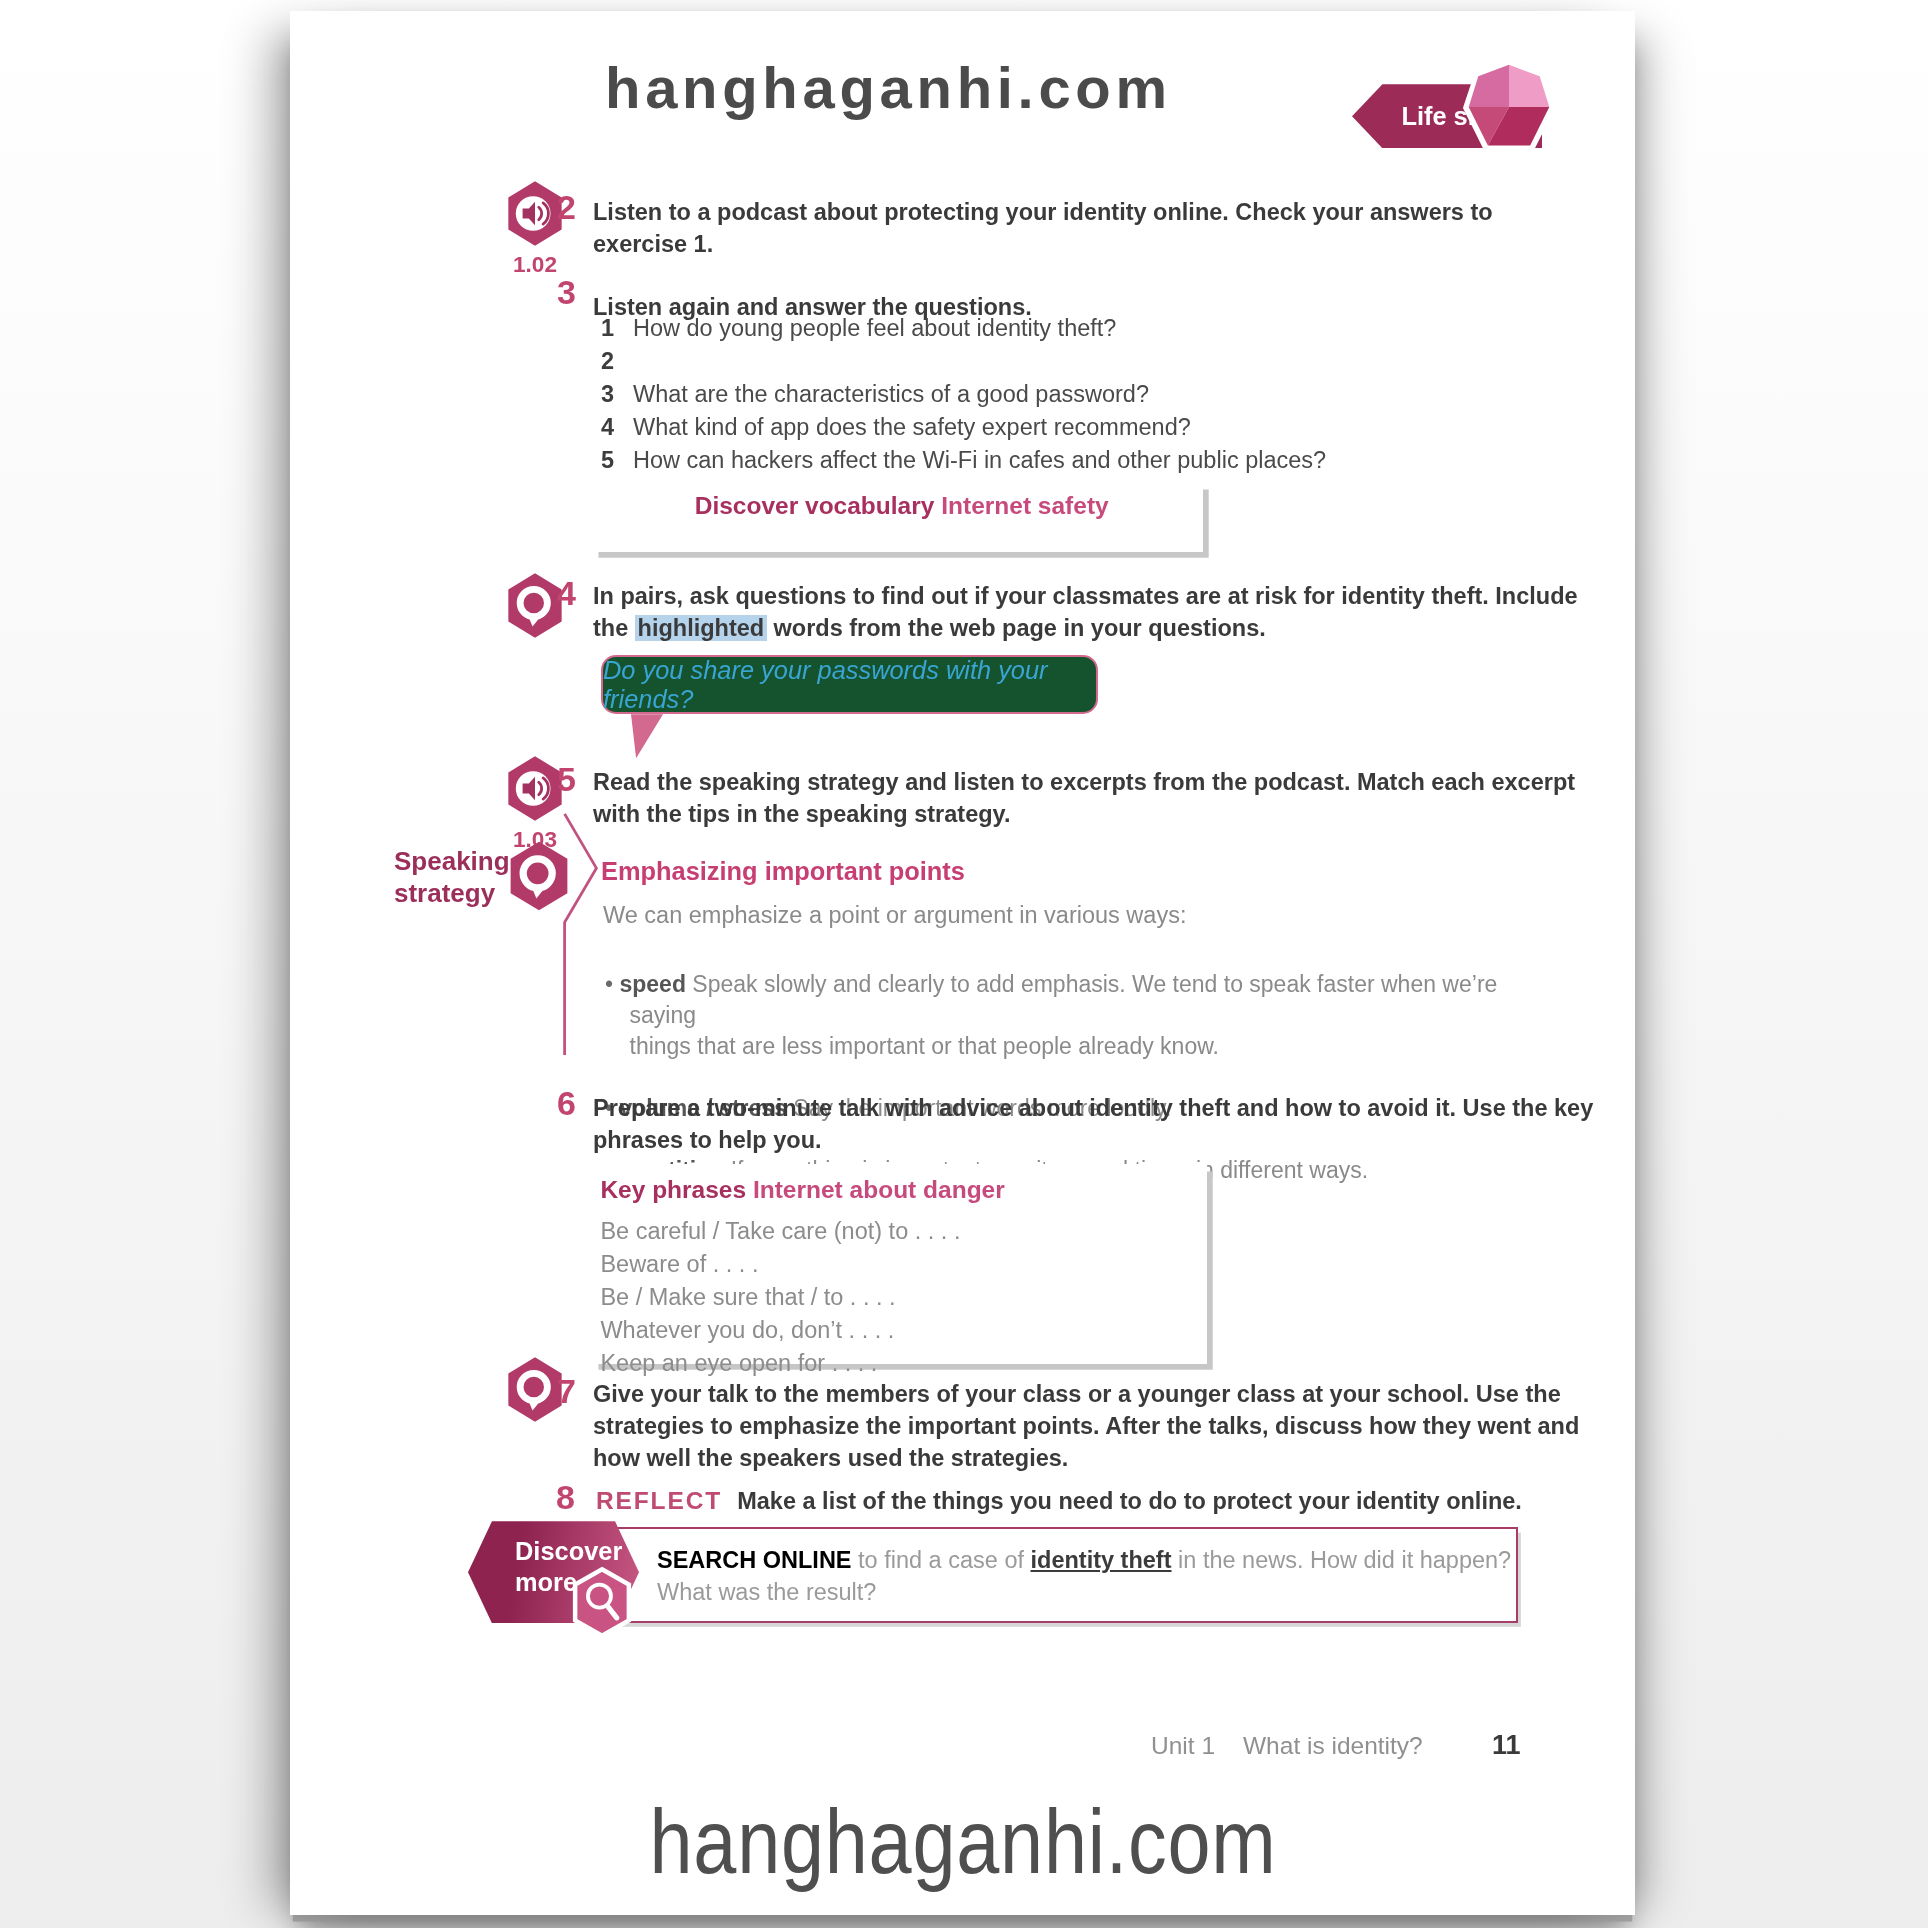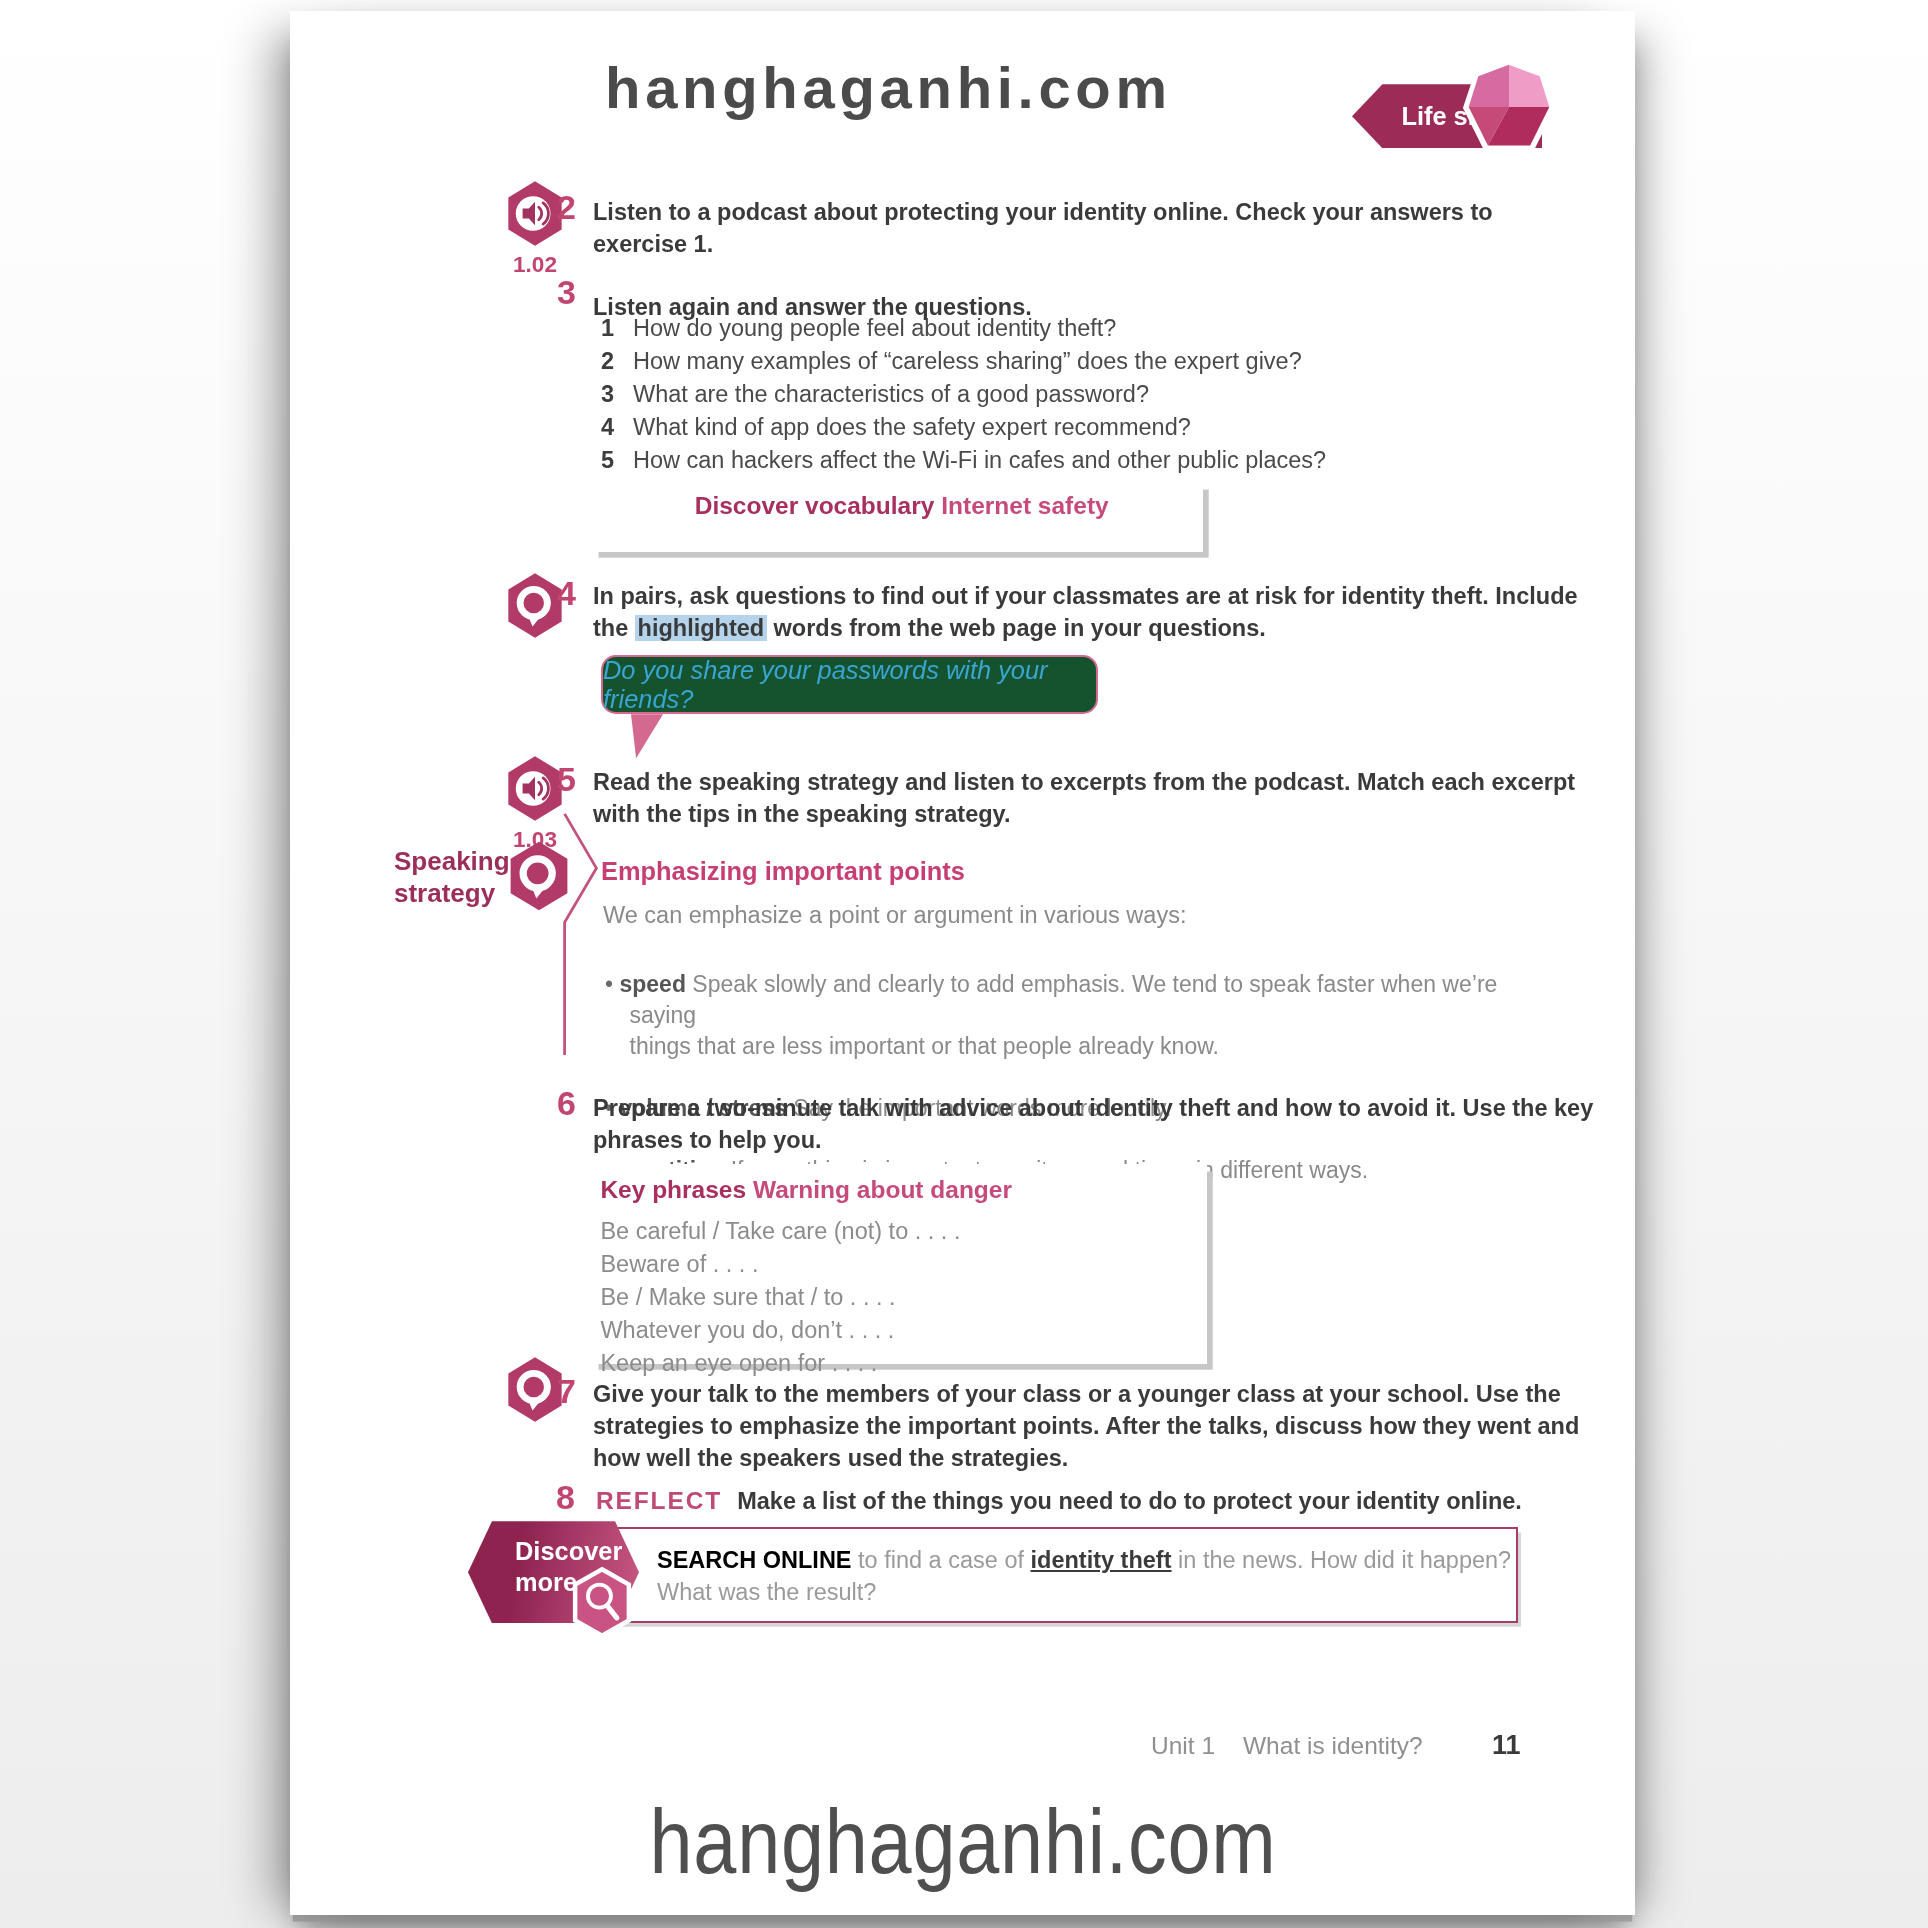--- a/index.html
+++ b/index.html
@@ -112,21 +112,20 @@
 
   <div class="abs exnum" style="left:267px;top:264px;">3</div>
   <div class="abs instr" style="left:303px;top:269px;width:847px;margin-top:11px;">Listen again and answer the questions.</div>
   <div class="abs" style="left:311px;top:301px;width:998px;">
     <div class="qrow">
       <span class="qn">1</span>
       <span class="qt">How do young people feel about identity theft?</span>
     </div>
     <div class="qrow">
       <span class="qn">2</span>
-      <span class="qt">How many examples of “careless sharing” does the expert give?</span>
     </div>
     <div class="qrow">
       <span class="qn">3</span>
       <span class="qt">What are the characteristics of a good password?</span>
     </div>
     <div class="qrow">
       <span class="qn">4</span>
       <span class="qt">What kind of app does the safety expert recommend?</span>
     </div>
     <div class="qrow">
@@ -197,21 +196,21 @@
     <div class="bullet"><span class="dot">•</span>  <span class="term">repetition</span> <span>If something is important, say it several times in different ways.</span></div>
   </div>
 
   <div class="abs exnum" style="left:267px;top:1075px;">6</div>
   <div class="abs instr" style="left:303px;top:1081px;width:1050px;">Prepare a two-minute talk with advice about identity theft and how to avoid it. Use the key
 phrases to help you.</div>
 
   <div class="abs shadow-box" style="left:301px;top:1153px;width:616px;height:200px;padding:11.3px 0 0 9.4px;">
     <div class="vbox-title">
       <span class="t-dark">Key phrases</span>
-      <span class="t-pink">Warning about danger</span>
+      <span class="t-pink">Internet about danger</span>
     </div>
     <div class="kp-lines">
       <div>Be careful / Take care (not) to . . . .</div>
       <div>Beware of . . . .</div>
       <div>Be / Make sure that / to . . . .</div>
       <div>Whatever you do, don’t  . . . .</div>
       <div>Keep an eye open for . . . .</div>
     </div>
   </div>
 

